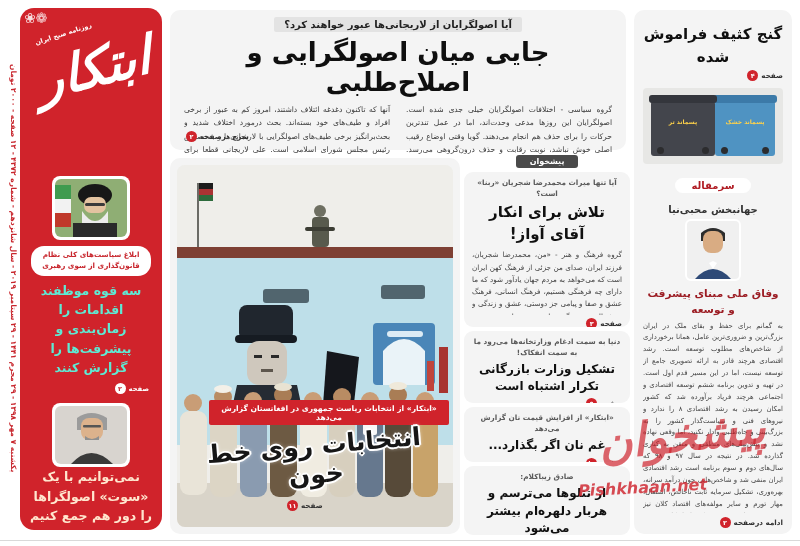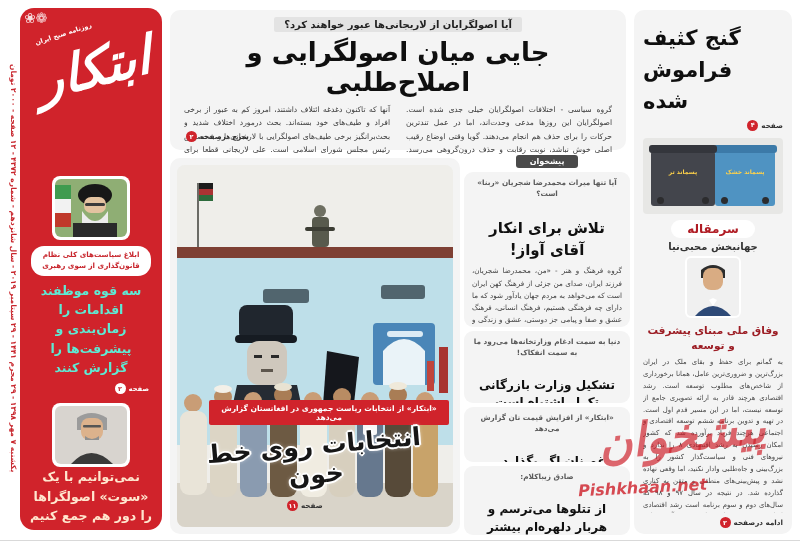--- a/index.html
+++ b/index.html
@@ -72,48 +72,48 @@
   
   .pishkhan { left:464px; top:155px; width:166px; height:380px; display:flex;
     flex-direction:column; gap:4px; }
   .pk-tab { width:max-content; margin:0 auto; background:#4a4a4a; color:#fff;
     font-size:8px; font-weight:bold; padding:2px 14px; border-radius:3px; }
   .pk-card { background:#f4f4f4; border-radius:9px; padding:6px 8px; position:relative;
     overflow:hidden; }
   .pk-kicker { text-align:center; font-size:7.3px; font-weight:bold; color:#5a5a5a;
     line-height:1.5; }
   .pk-title { text-align:center; font-size:15px; font-weight:900; color:#101010;
-    line-height:1.45; margin-top:18px; }
+    line-height:1.45; margin-top:2px; }
   .pk-title.sm { font-size:12px; }
   .pk-body { font-size:7.2px; line-height:1.7; text-align:justify; color:#444;
     margin-top:4px; height:66px; overflow:hidden; }
   .pk-card .badge { margin-top:3px; }
 
   
   .rail { left:634px; top:10px; width:158px; height:524px; padding:9px 9px 6px;
     display:flex; flex-direction:column; }
   .rail-kicker { text-align:center; font-size:7.2px; font-weight:bold; color:#4c4c4c;
     line-height:1.55; }
-  .rail-title { text-align:left; font-size:21px; font-weight:900; color:#0f0f0f;
+  .rail-title { text-align:center; font-size:15px; font-weight:900; color:#0f0f0f;
     line-height:1.5; margin:4px 0 2px; }
   .bins { position:relative; height:76px; margin:5px 0 6px; background:#e7e7e5;
     border-radius:4px; overflow:hidden; }
   .bin { position:absolute; bottom:8px; height:56px; border-radius:4px 4px 3px 3px; }
   .bin .lid { position:absolute; top:-5px; left:-2px; right:-2px; height:8px;
     border-radius:3px; }
   .bin-label { position:absolute; top:18px; left:0; right:0; text-align:center;
     color:#ffd24a; font-size:6px; font-weight:bold; }
   .bin.blue { right:8px; width:60px; background:#4f93c2; }
   .bin.blue .lid { background:#3c7aa8; }
   .bin.dark { left:8px; width:64px; background:#43454c; }
   .bin.dark .lid { background:#34363c; }
   .wheel { position:absolute; bottom:2px; width:7px; height:7px; border-radius:50%;
     background:#2c2c2e; }
-  .ed-tab { width:max-content; margin:0 auto; background:#fff; color:#b01c24;
-    font-size:12px; font-weight:bold; padding:2px 16px; border-radius:9px; }
+  .ed-tab { width:max-content; margin:8px auto; background:#fff; color:#b01c24;
+    font-size:10px; font-weight:bold; padding:2px 16px; border-radius:9px; }
   .ed-author { text-align:center; font-size:10px; font-weight:bold; color:#333;
     margin:3px 0 4px; }
   .ed-photo { width:56px; height:62px; margin:0 auto; background:#fff; border-radius:6px;
     padding:2px; }
   .ed-photo svg { width:100%; height:100%; display:block; border-radius:4px; }
   .ed-title { text-align:center; font-size:10.5px; font-weight:900; color:#9c1d24;
     line-height:1.5; margin:5px 0 3px; }
   .ed-body { font-size:6.9px; line-height:1.72; text-align:justify; color:#444;
     flex:1; overflow:hidden; }
   .rail .badge { margin-top:4px; }

